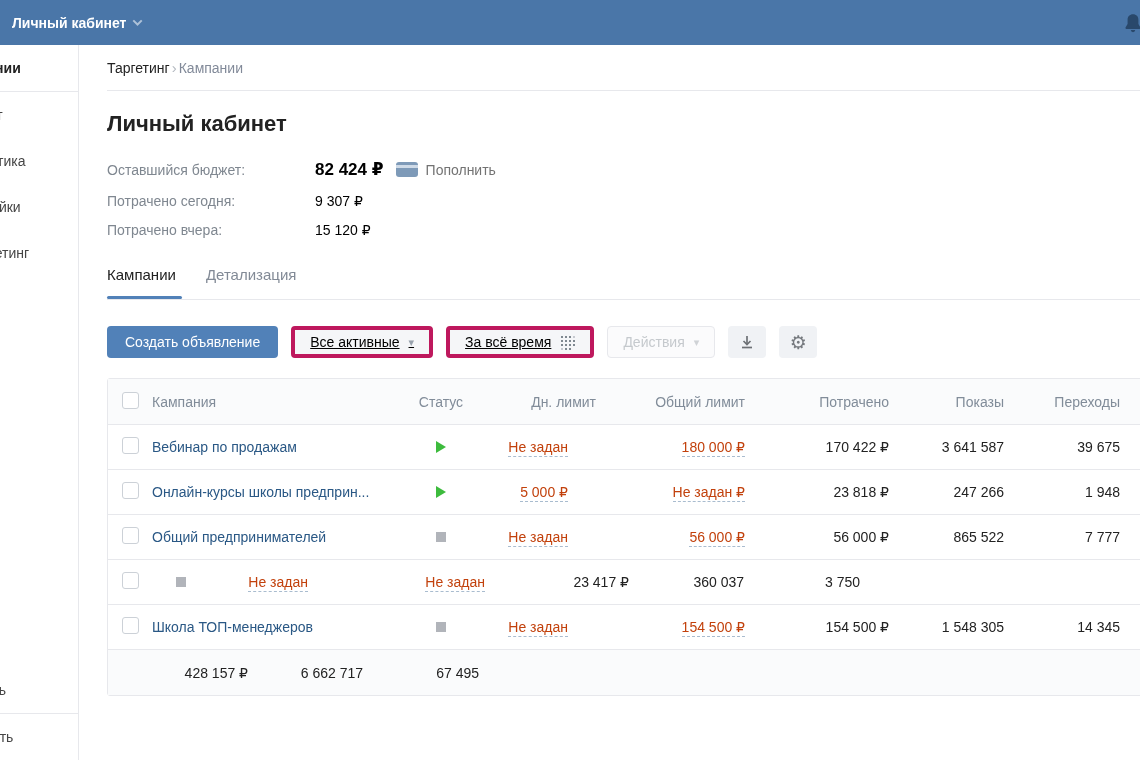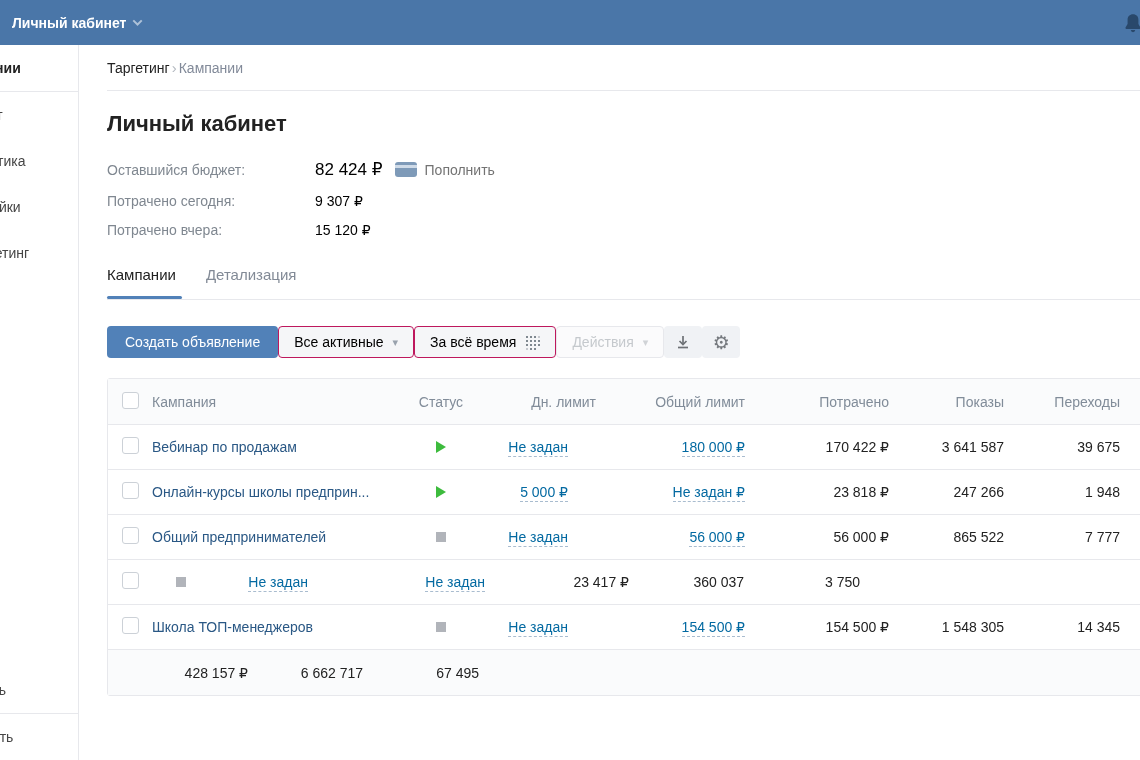--- a/index.html
+++ b/index.html
@@ -33,41 +33,41 @@
   .crumb-parent { color:#222; cursor:pointer; }
   .crumb-sep { color:#b4bac1; font-size:15px; }
   .crumb-current { color:#828a99; }
   .hr { border-top:1px solid #e7e8ec; }
 
   
   .page-title { font-size:22px; font-weight:bold; margin:20px 0 22px; }
   .b-row { display:flex; align-items:center; margin-bottom:13px; }
   .b-label { width:208px; color:#7f8790; }
   .b-val { color:#000; }
-  .b-val.big { font-size:17px; font-weight:normal; }
+  .b-val.big { font-size:17px; font-weight:bold; }
   .card-ico { width:22px; height:15px; background:#7e9ab8; border-radius:3px;
     margin:0 8px 0 12px; position:relative; display:inline-block; }
   .card-ico::after { content:""; position:absolute; left:0; right:0; top:3px;
     height:3px; background:#cfdbe8; }
   .topup { color:#737373; cursor:pointer; }
 
   
   .tabs { display:flex; gap:30px; margin-top:28px; position:relative; }
   .tab { font-size:15px; padding-bottom:16px; position:relative; cursor:pointer; color:#828a96; }
   .tab.active { color:#222; }
   .tab.active::after { content:""; position:absolute; left:0; right:-6px; bottom:0;
     height:3px; background:#5181b8; border-radius:2px; z-index:2; }
   .tabs-hr { border-top:1px solid #e7e8ec; }
 
   
-  .toolbar { display:flex; align-items:center; margin-top:26px; }
+  .toolbar { display:flex; align-items:center; gap:13px; margin-top:26px; }
   .btn { height:32px; display:inline-flex; align-items:center; gap:9px;
     border-radius:4px; padding:0 15px; font-size:14px; cursor:pointer; }
   .btn-primary { background:#5181b8; color:#fff; border:none; padding:0 18px; }
-  .btn-light { background:#f5f6f8; border:1px solid #be185d; color:#000; }
+  .btn-light { background:#f5f6f8; border:4px solid #be185d; color:#000;text-decoration:underline; }
   .btn-disabled { background:#fbfbfc; border:1px solid #e7e8ec; color:#c5c9cd; cursor:default; }
   .caret { font-size:11px; color:#99a2ad; }
   .btn-disabled .caret { color:#d0d3d6; }
   .icon-btn { width:38px; height:32px; background:#f0f2f5; border:none; border-radius:4px;
     display:inline-flex; align-items:center; justify-content:center; cursor:pointer; }
   .gear-glyph { font-size:19px; color:#75797e; line-height:1; }
 
   
   .tablewrap { margin-top:20px; width:1036px; border:1px solid #e7e8ec; border-radius:3px; }
   .trow { display:flex; align-items:center; height:45px; }
@@ -80,21 +80,21 @@
   .c-status { width:58px; display:flex; justify-content:center; }
   .c-day { width:128px; text-align:right; padding-right:30px; }
   .thead .c-day { padding-right:2px; }
   .c-total { width:151px; text-align:right; padding-right:4px; }
   .c-spent { width:142px; text-align:right; padding-right:2px; }
   .c-impr { width:113px; text-align:right; }
   .c-clicks { width:140px; text-align:right; padding-right:24px; }
   .cb { width:17px; height:17px; border:1px solid #ccd1d7; border-radius:3px;
     background:#fff; display:inline-block; cursor:pointer; }
   .name-link { color:#2a5885; cursor:pointer; }
-  .plink { color:#0369a1; border-bottom:1px dashed #a9bccf; cursor:pointer; padding-bottom:1px; }
+  .plink { color:#c2410c; border-bottom:1px dashed #a9bccf; cursor:pointer; padding-bottom:1px; }
   .st-play { width:0; height:0; border-left:10px solid #3dbb3d;
     border-top:6px solid transparent; border-bottom:6px solid transparent; cursor:pointer; }
   .st-stop { width:10px; height:10px; background:#b1b4ba; cursor:pointer; }
   .foot-label { width:641px; padding-left:14px; color:#818c99; }
 </style>
 </head>
 <body>
 
 <div class="topbar">
   <div class="topbar-title">

